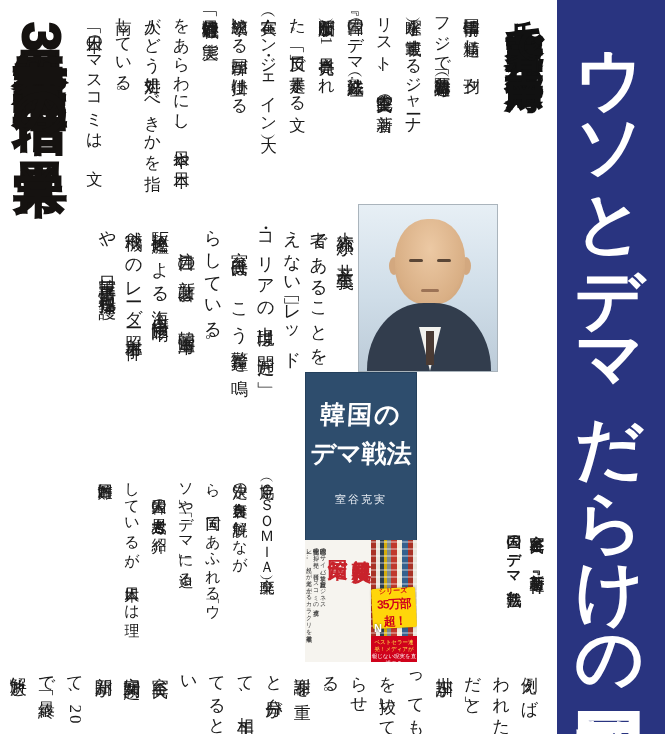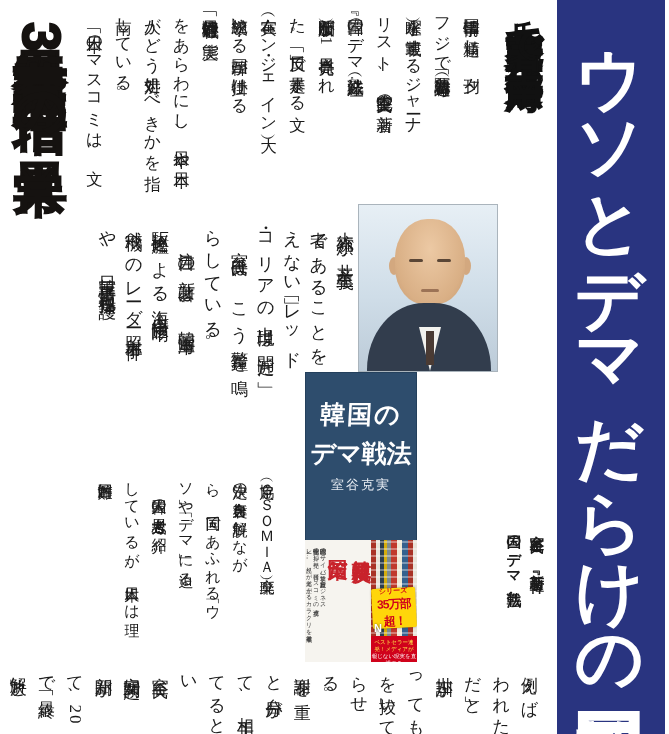--- a/index.html
+++ b/index.html
@@ -92,21 +92,21 @@
     background:#2e4d6d; overflow:hidden; box-shadow:0 0 0 1px #24405c inset;
   }
   .book .title {
     font-family:"Liberation Sans","DejaVu Sans",sans-serif;
     color:#ffffff; text-align:center; font-weight:700; transform:skewX(-3deg);
   }
   .book .t1 { font-size:25px; letter-spacing:2px; margin-top:26px; }
   .book .t2 { font-size:25px; letter-spacing:0; margin-top:6px; }
   .book .author {
     font-family:"Liberation Sans","DejaVu Sans",sans-serif;
-    color:#e9eef4; font-size:13px; text-align:center; margin-top:6px; letter-spacing:2px;
+    color:#e9eef4; font-size:11px; text-align:center; margin-top:22px; letter-spacing:2px;
   }
   .book .band {
     position:absolute; left:0; bottom:0; width:112px; height:122px;
     background:#f6f4ef; display:flex;
   }
   .band-left { position:relative; width:66px; height:100%; }
   .band-text { writing-mode:vertical-rl; height:100%; padding:4px 2px 0 0; box-sizing:border-box; }
   .band-text .red-col {
     font-family:"Liberation Sans","DejaVu Sans",sans-serif;
     color:#c8232b; font-weight:900; font-size:20px; line-height:24px; letter-spacing:1px;

